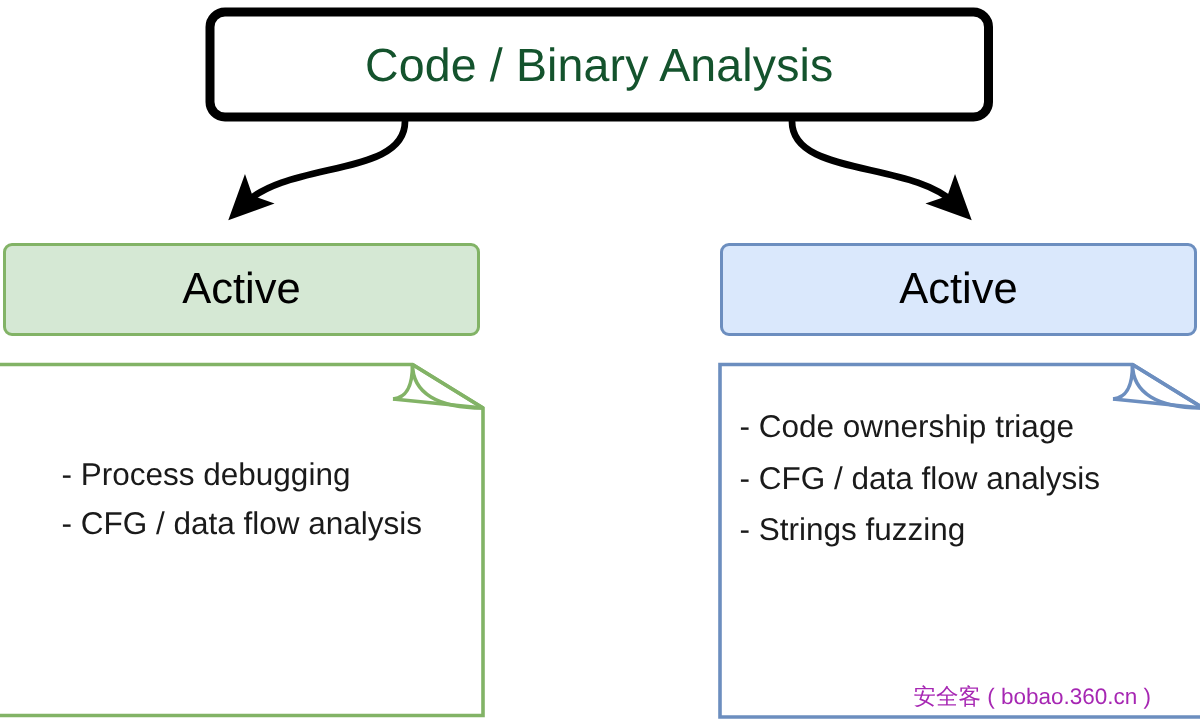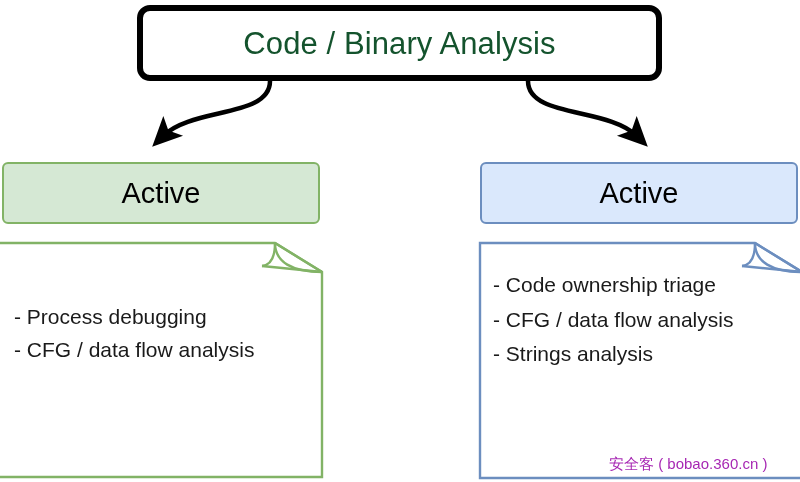--- a/index.html
+++ b/index.html
@@ -90,20 +90,21 @@
     white-space: nowrap;
   }
   #note-active-text {
     left: 14px;
     top: 300px;
     width: 300px;
   }
   #note-active-text .note-line {
     height: 33px;
     line-height: 33px;
+    margin-left: 27px;
   }
   #note-passive-text {
     left: 493px;
     top: 268px;
     width: 300px;
   }
   #note-passive-text .note-line {
     height: 34.5px;
     line-height: 34.5px;
   }
@@ -169,18 +170,18 @@
   </div>
 
   <div class="note-text" id="note-active-text">
     <div class="note-line">- Process debugging</div>
     <div class="note-line">- CFG / data flow analysis</div>
   </div>
 
   <div class="note-text" id="note-passive-text">
     <div class="note-line">- Code ownership triage</div>
     <div class="note-line">- CFG / data flow analysis</div>
-    <div class="note-line">- Strings analysis</div>
+    <div class="note-line">- Strings fuzzing</div>
   </div>
 
   <div class="watermark">安全客 ( bobao.360.cn )</div>
 
 </div>
 
 </body></html>

